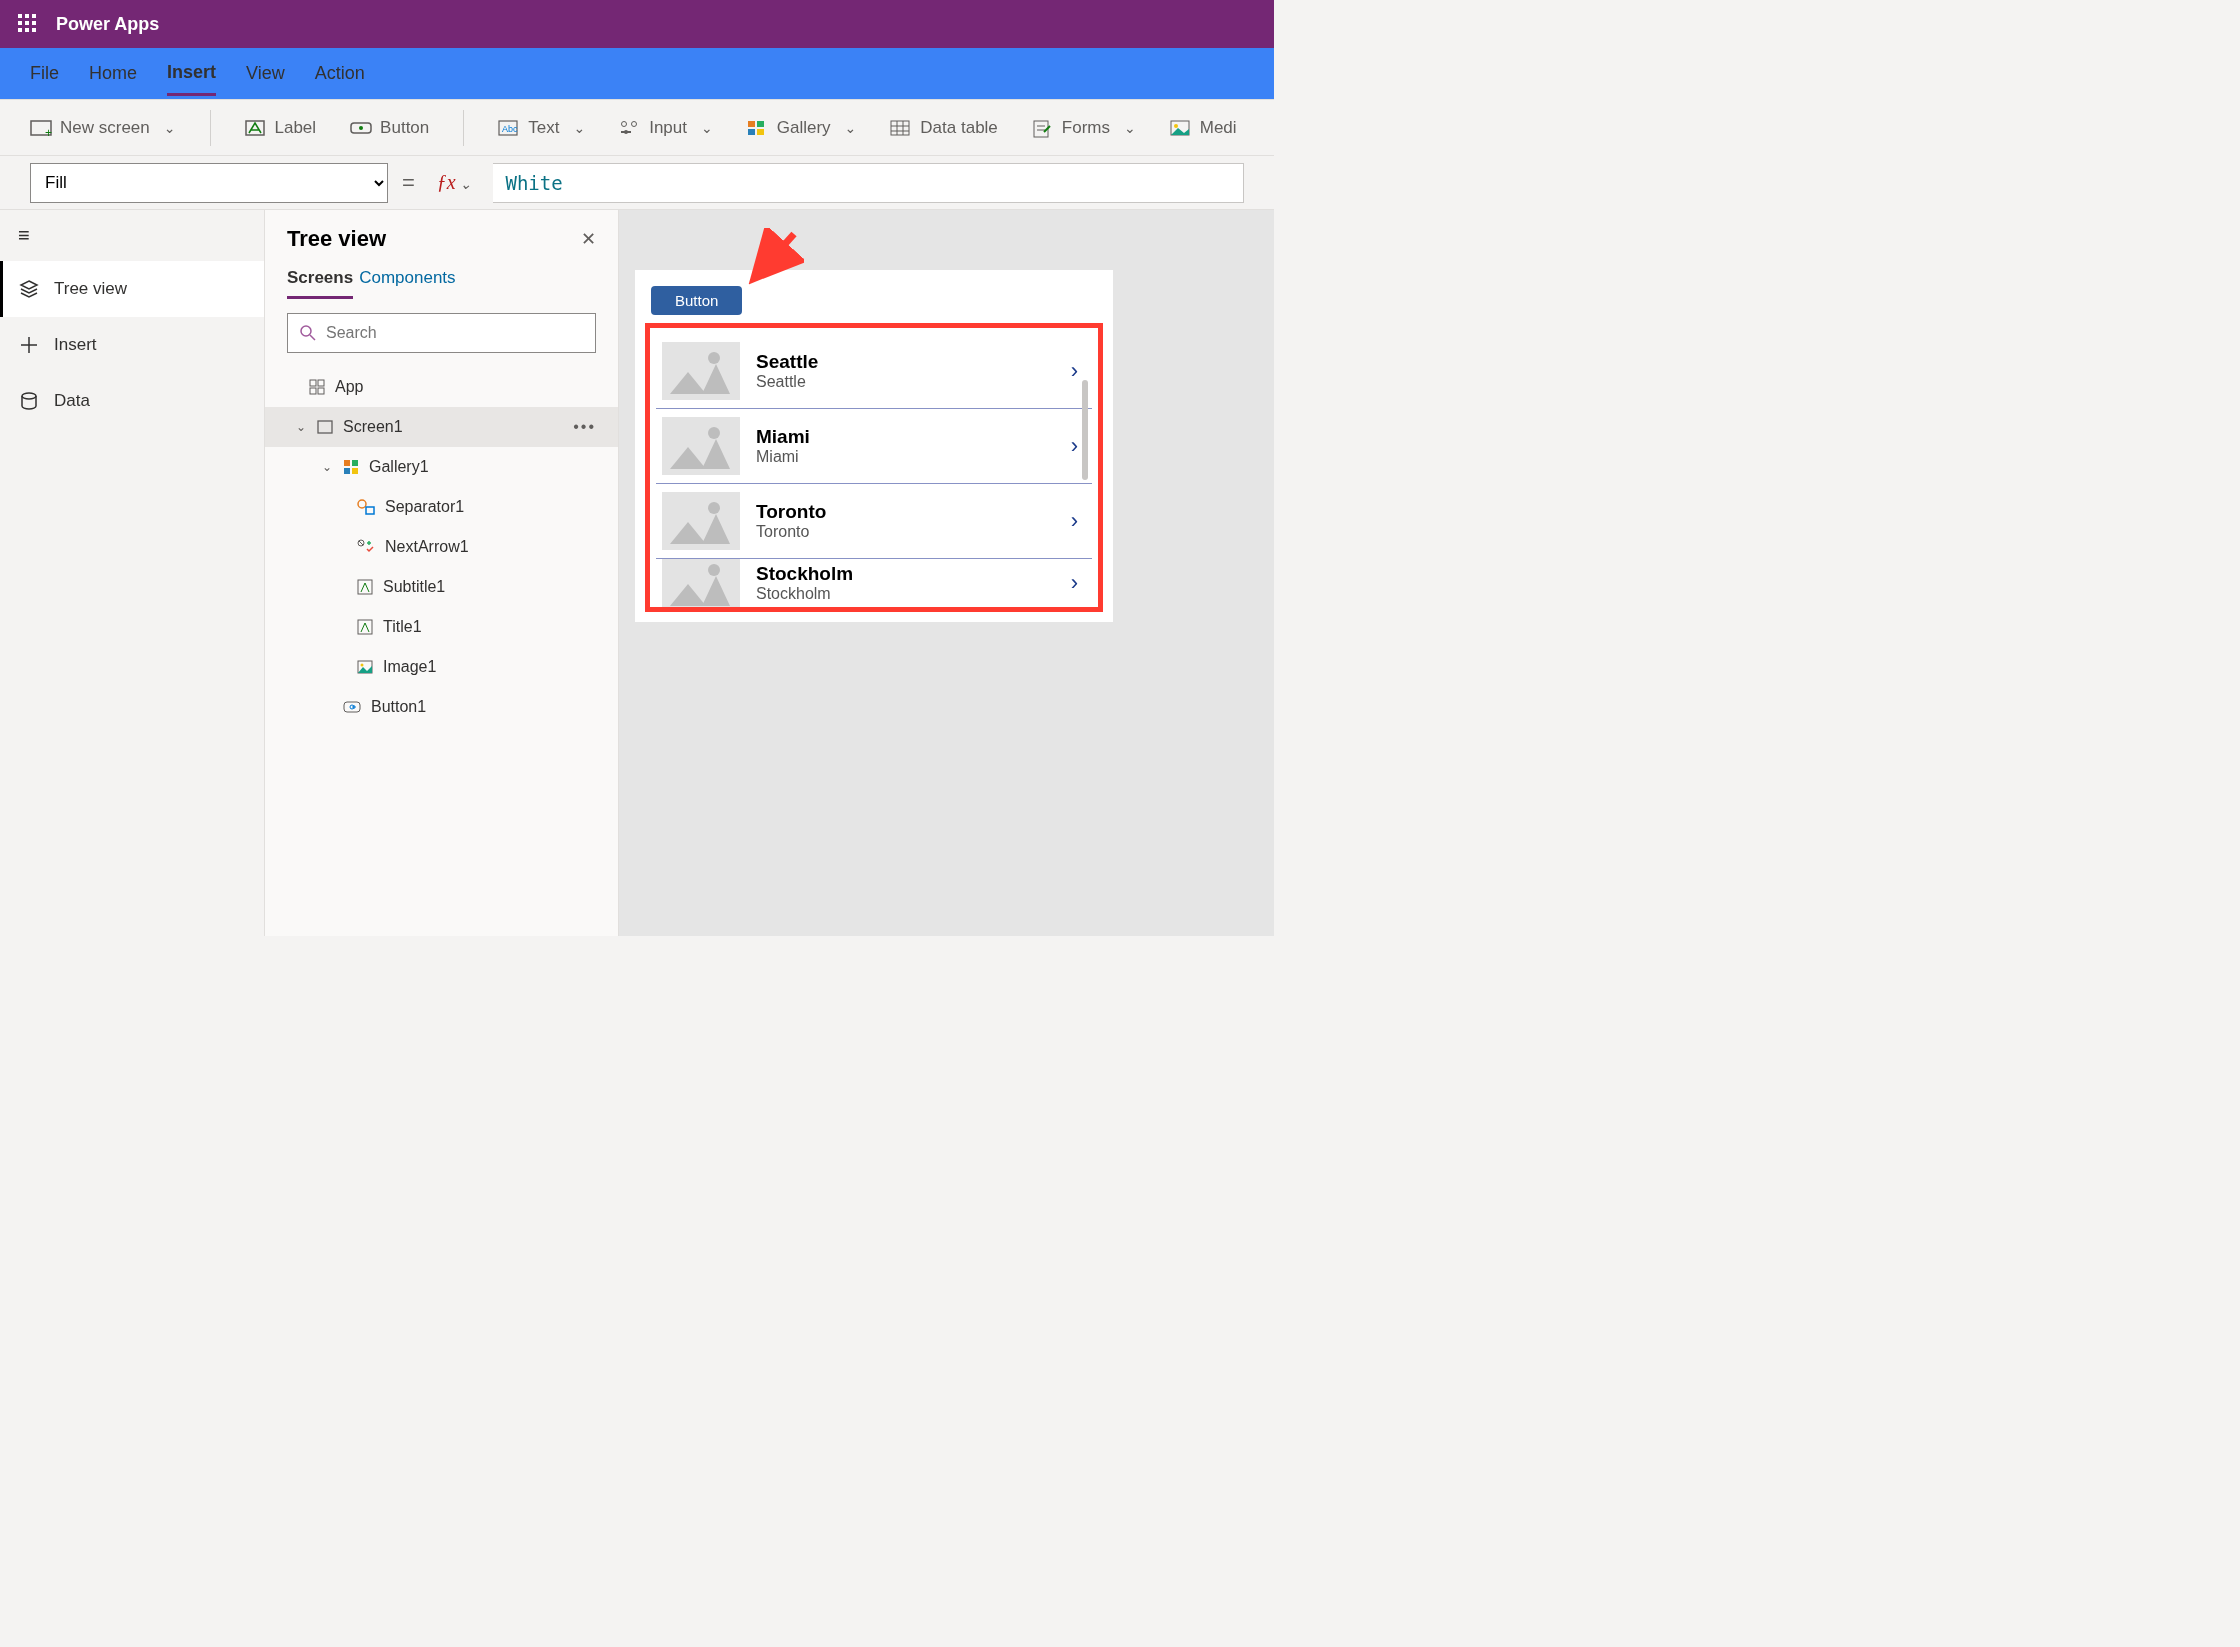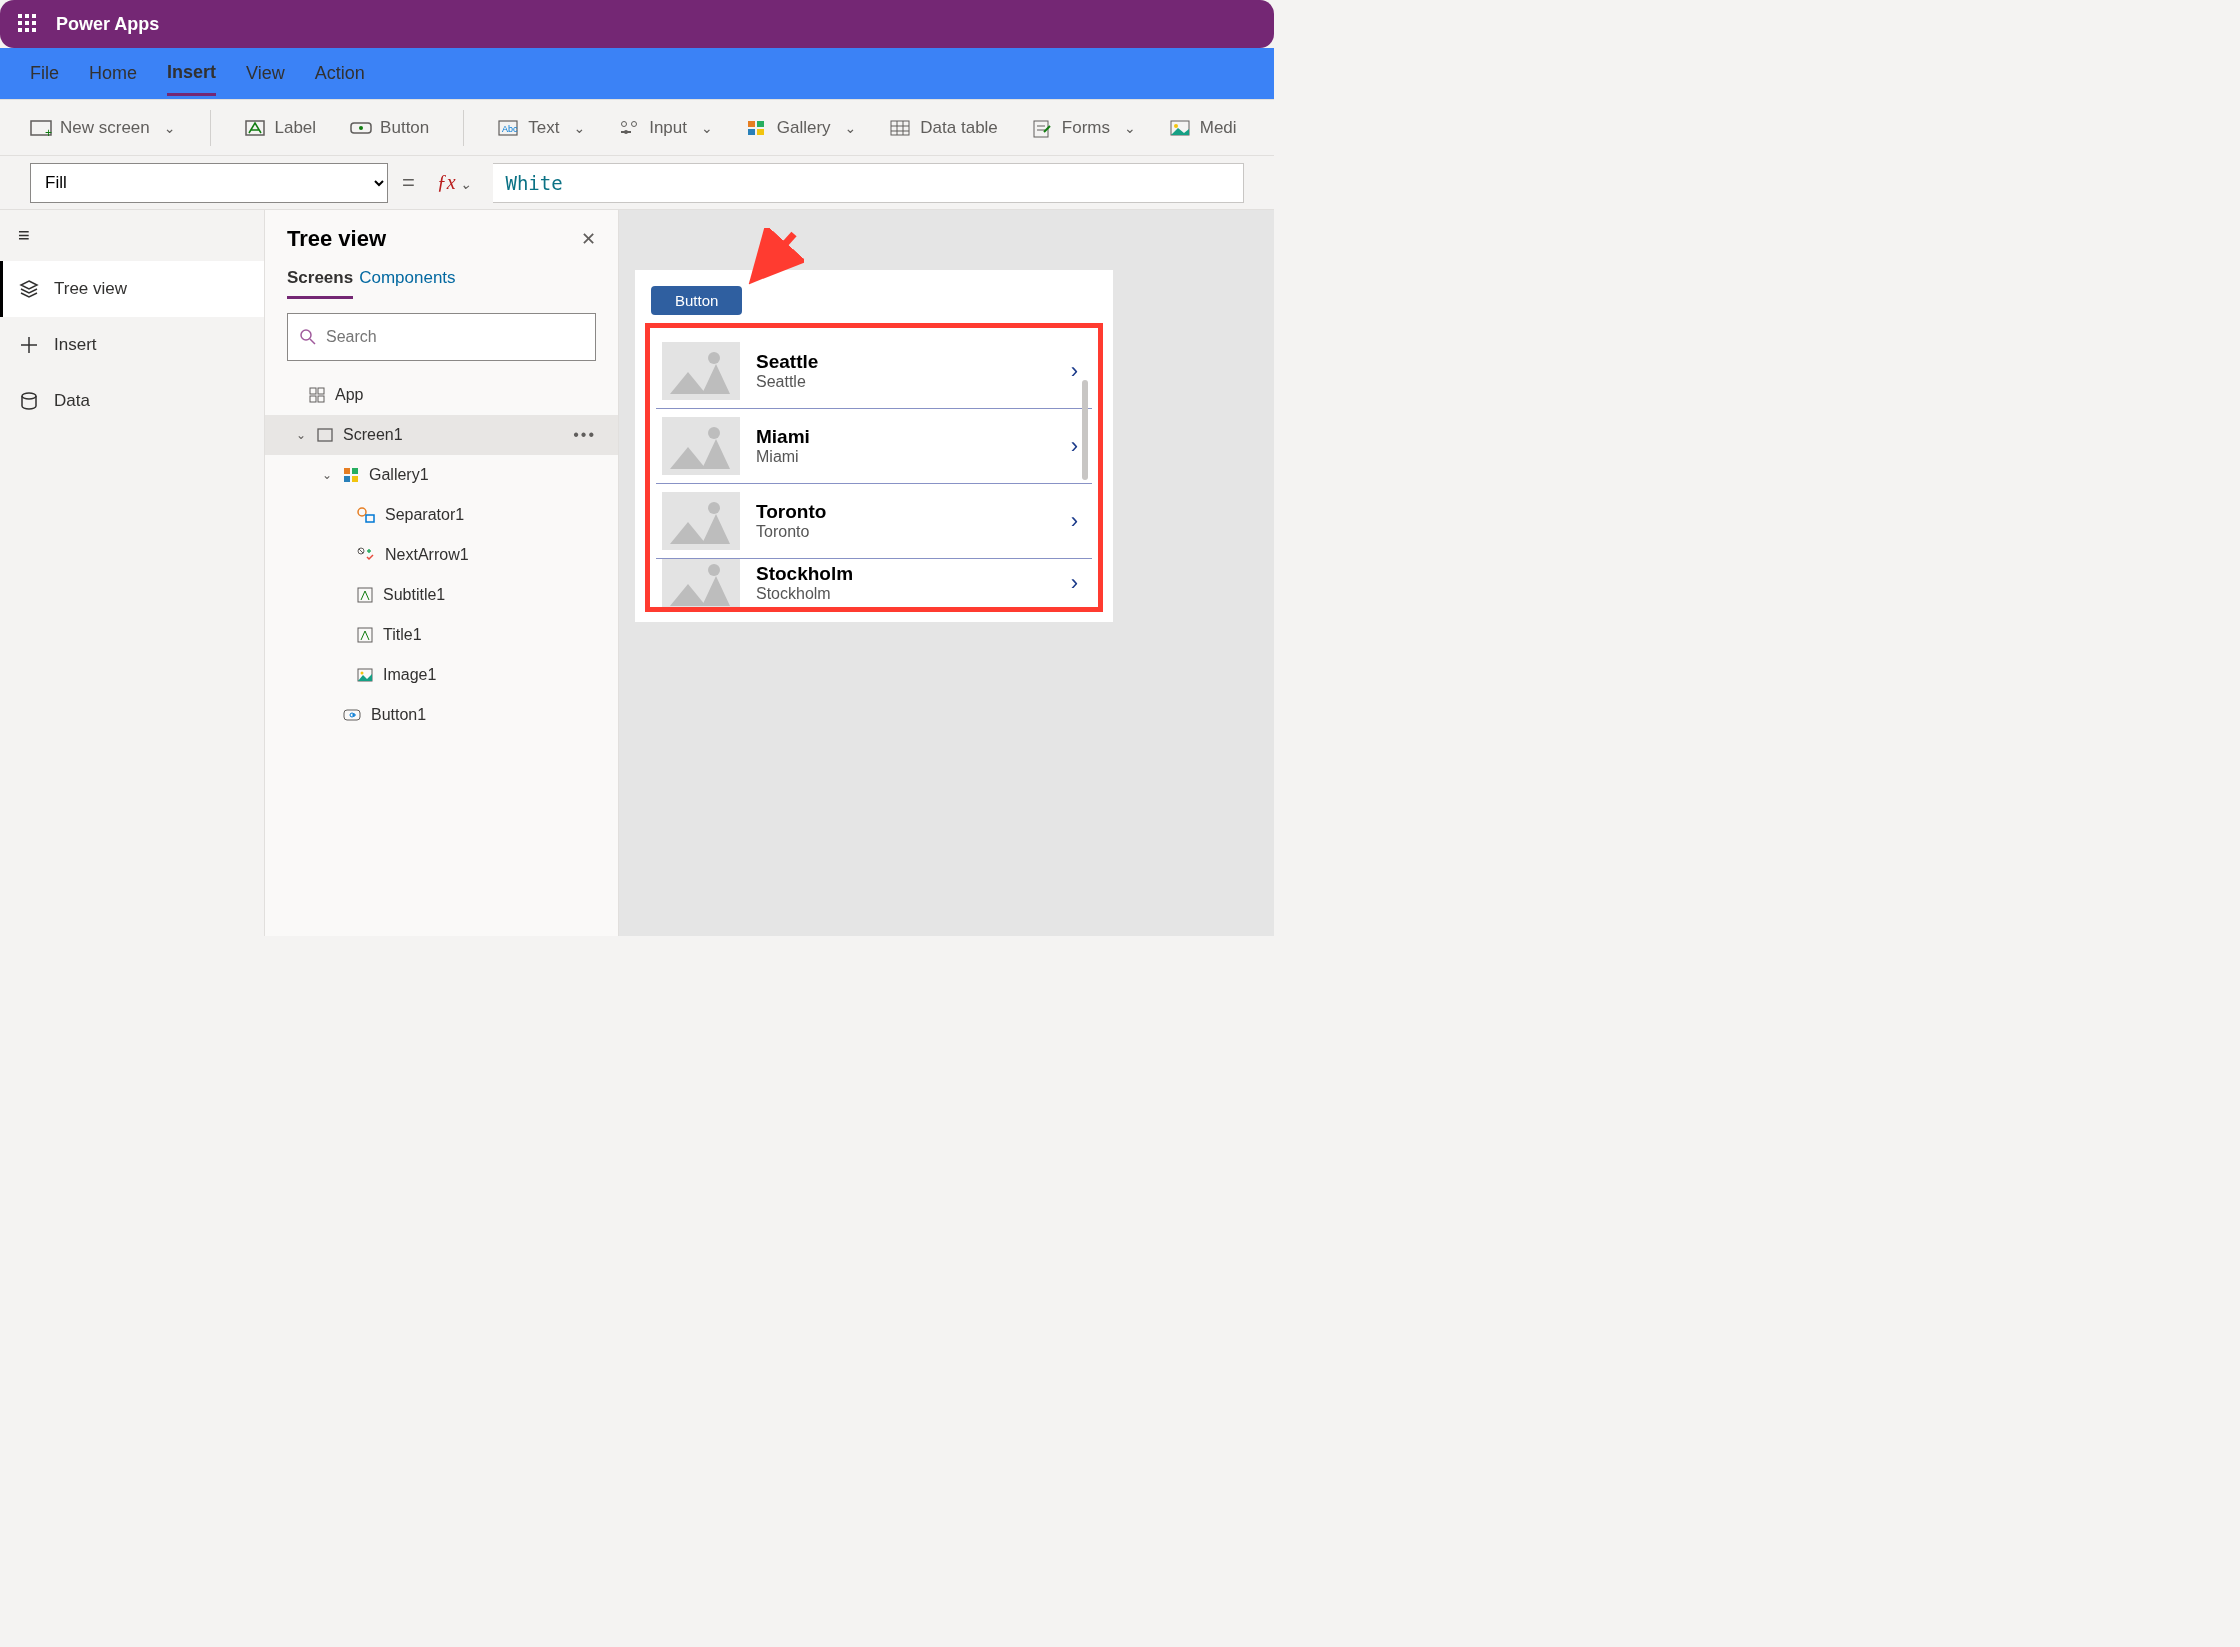--- a/index.html
+++ b/index.html
@@ -1,19 +1,19 @@
 <!DOCTYPE html>
 <html><head>
 <meta charset="utf-8">
 <style>
   * { box-sizing: border-box; margin: 0; padding: 0; font-family: "Segoe UI", Arial, sans-serif; }
   body { background:#f4f3f2; width:1274px; height:936px; overflow:hidden; }
 
   
-  .appbar { background:#742774; height:48px; display:flex; align-items:center; color:#fff; padding:0 12px;border-radius:14px; }
+  .appbar { background:#742774; height:48px; display:flex; align-items:center; color:#fff; padding:0 12px; }
   .waffle { width:20px; height:20px; margin:0 18px 0 6px; display:grid; grid-template-columns:repeat(3,4px); grid-template-rows:repeat(3,4px); gap:3px;}
   .waffle span{background:#fff;}
   .appbar .title{ font-size:18px; font-weight:600;}
 
   
   .menubar{ height:52px; display:flex; align-items:center; gap:30px; padding:0 30px; border-bottom:1px solid #e1dfdd; background:#3b82f6;}
   .menubar .tab{ font-size:18px; color:#323130; cursor:pointer; padding:10px 0;}
   .menubar .tab.active{ font-weight:600; border-bottom:3px solid #742774;}
 
   
@@ -41,21 +41,21 @@
   .rail .ico2{ width:22px; height:22px; display:flex; align-items:center; justify-content:center;}
 
   
   .tree{ width:354px; background:#faf9f8; border-right:1px solid #e1dfdd; position:relative;}
   .tree .hdr{ display:flex; justify-content:space-between; align-items:center; padding:16px 22px 8px;}
   .tree .hdr h2{ font-size:22px; font-weight:600;}
   .tree .close{ font-size:18px; cursor:pointer; color:#605e5c;}
   .tree .tabs{ display:flex; gap:6px; padding:0 22px;}
   .tree .tabs .t{ font-size:17px; padding:8px 0; cursor:pointer; color:#0369a1;}
   .tree .tabs .t.active{ color:#323130; font-weight:600; border-bottom:3px solid #742774;}
-  .tree .search{ margin:14px 22px; height:48px; border:1px solid #8a8886; display:flex; align-items:center; padding:0 12px; background:#fff;}
+  .tree .search{ margin:14px 22px; height:40px; border:1px solid #8a8886; display:flex; align-items:center; padding:0 12px; background:#fff;}
   .tree .search input{ border:none; outline:none; font-size:16px; flex:1; margin-left:10px;}
   .tree .node{ display:flex; align-items:center; gap:10px; height:40px; padding:0 22px; font-size:16px; color:#323130; cursor:pointer;}
   .tree .node.sel{ background:#e8e6e4;}
   .tree .node .more{ margin-left:auto; color:#605e5c; letter-spacing:2px;}
   .tree .node.d1{ padding-left:30px;}
   .tree .node.d2{ padding-left:56px;}
   .tree .node.d3{ padding-left:92px;}
   .caret{ width:12px; display:inline-block; text-align:center; color:#605e5c; font-size:12px;}
 
   

